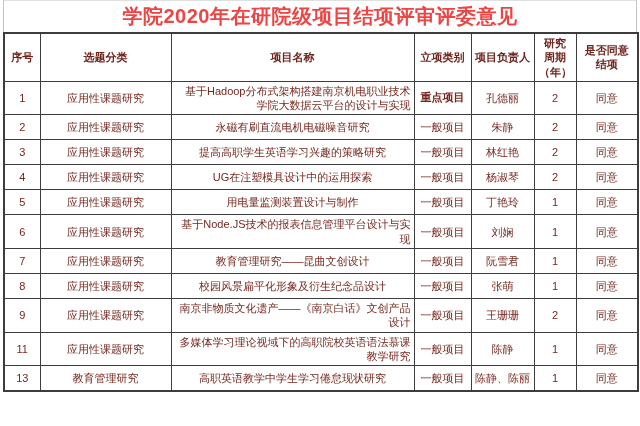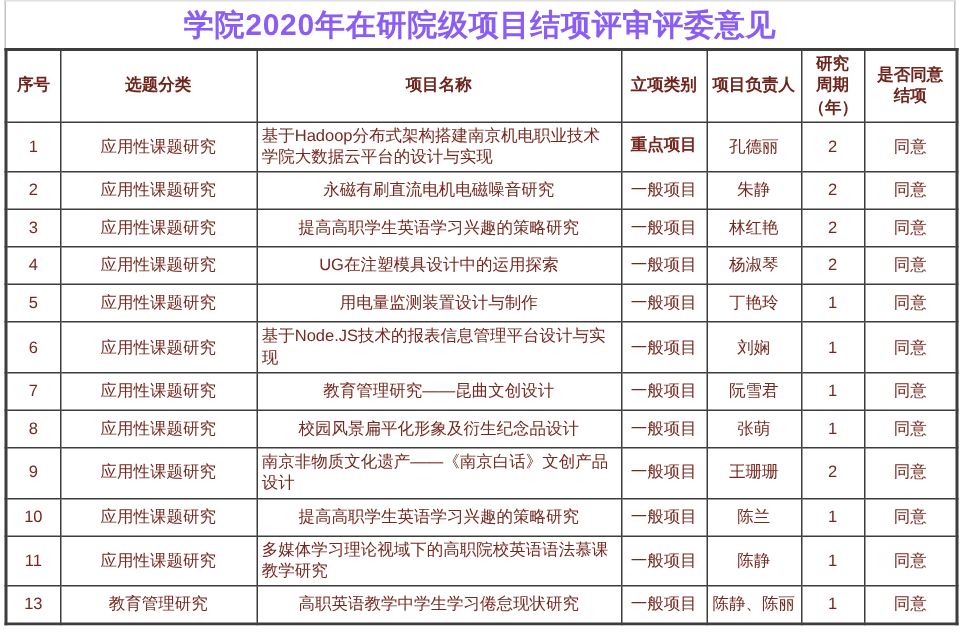--- a/index.html
+++ b/index.html
@@ -19,21 +19,21 @@
     border-right: 1px solid #c2c2c2;
     border-top: 1px solid #e0e0e0;
     display: flex;
     align-items: center;
     justify-content: center;
   }
   .title-row h1 {
     margin: 0;
     font-size: 20px;
     font-weight: bold;
-    color: #8b5cf6;
+    color: #ef4444;
     letter-spacing: 0.5px;
     white-space: nowrap;
   }
   table.review {
     border-collapse: collapse;
     table-layout: fixed;
     width: 634px;
     border: 2px solid #3d3d3d;
   }
   table.review th, table.review td {
@@ -46,21 +46,21 @@
     vertical-align: middle;
     overflow: hidden;
     word-break: break-all;
   }
   table.review th {
     font-weight: bold;
     color: #6e241c;
   }
   tr.hdr { height: 42px; }
   tr.body-row { height: 25px; }
-  td.name-cell.align-left { text-align: left; }
+  td.name-cell.align-left { text-align: right; }
   td.bold { font-weight: bold; font-family: Liberation Mono, monospace; }
   .narrow-30 { max-width: 32px; margin: 0 auto; }
   .narrow-48 { max-width: 48px; margin: 0 auto; }
 </style>
 </head>
 <body>
 
 <div class="sheet">
 
   <div class="title-row">
@@ -169,29 +169,20 @@
         <tr class="body-row">
           <td>9</td>
           <td>应用性课题研究</td>
           <td class="name-cell align-left">南京非物质文化遗产——《南京白话》文创产品设计</td>
           <td>一般项目</td>
           <td>王珊珊</td>
           <td>2</td>
           <td>同意</td>
         </tr>
         <tr class="body-row">
-          <td>10</td>
-          <td>应用性课题研究</td>
-          <td class="name-cell">提高高职学生英语学习兴趣的策略研究</td>
-          <td>一般项目</td>
-          <td>陈兰</td>
-          <td>1</td>
-          <td>同意</td>
-        </tr>
-        <tr class="body-row">
           <td>11</td>
           <td>应用性课题研究</td>
           <td class="name-cell align-left">多媒体学习理论视域下的高职院校英语语法慕课教学研究</td>
           <td>一般项目</td>
           <td>陈静</td>
           <td>1</td>
           <td>同意</td>
         </tr>
         <tr class="body-row">
           <td>13</td>

